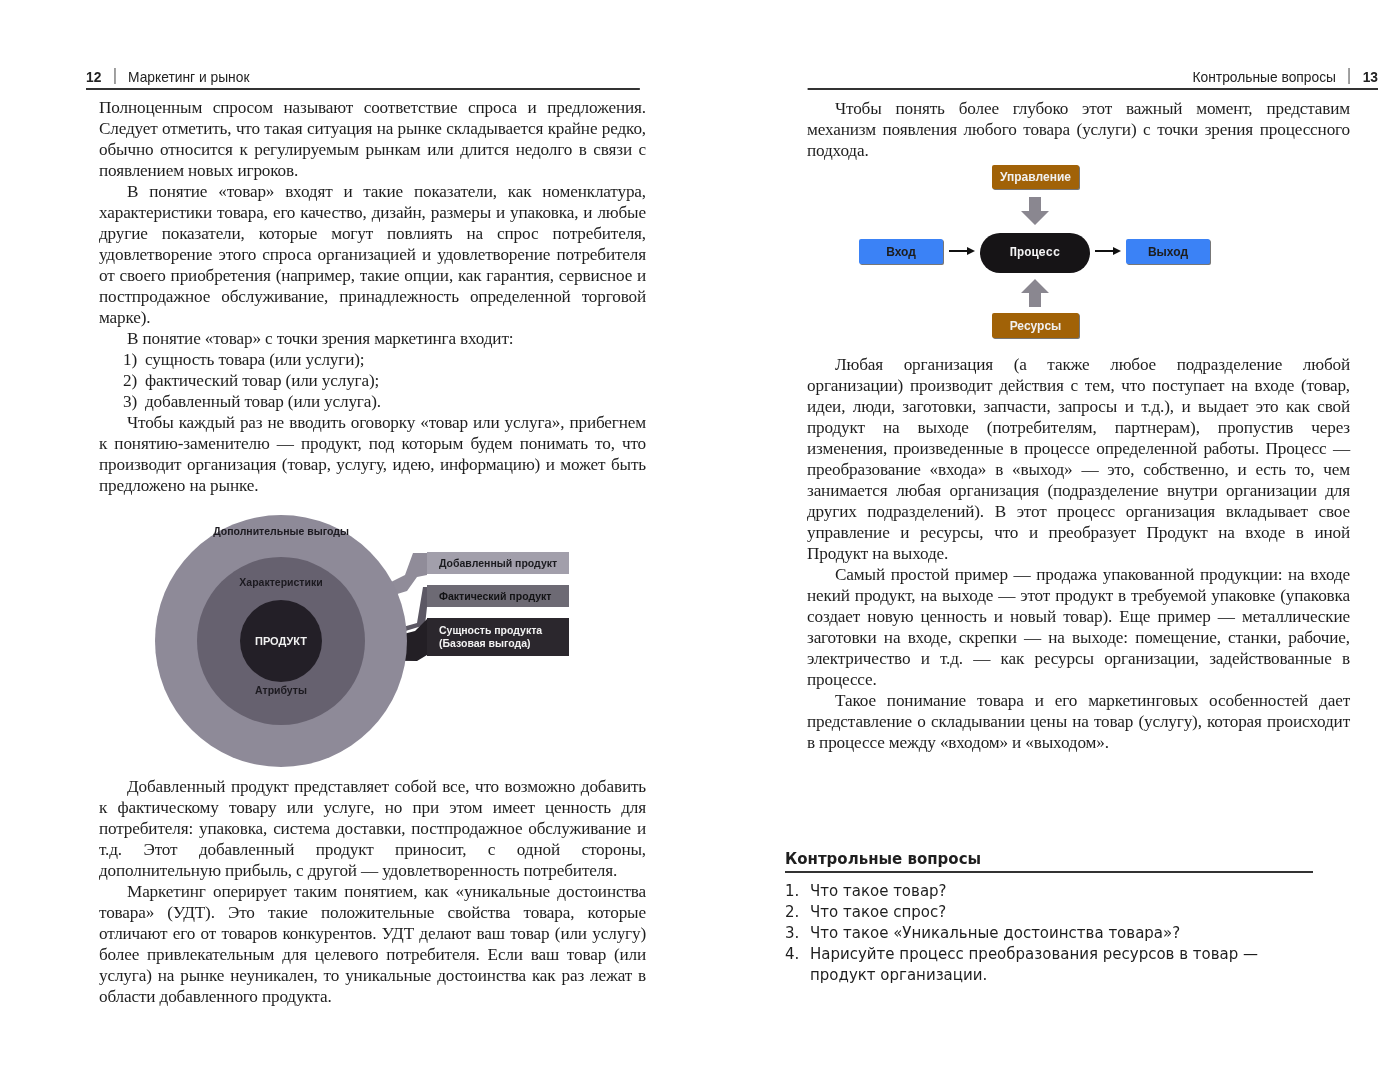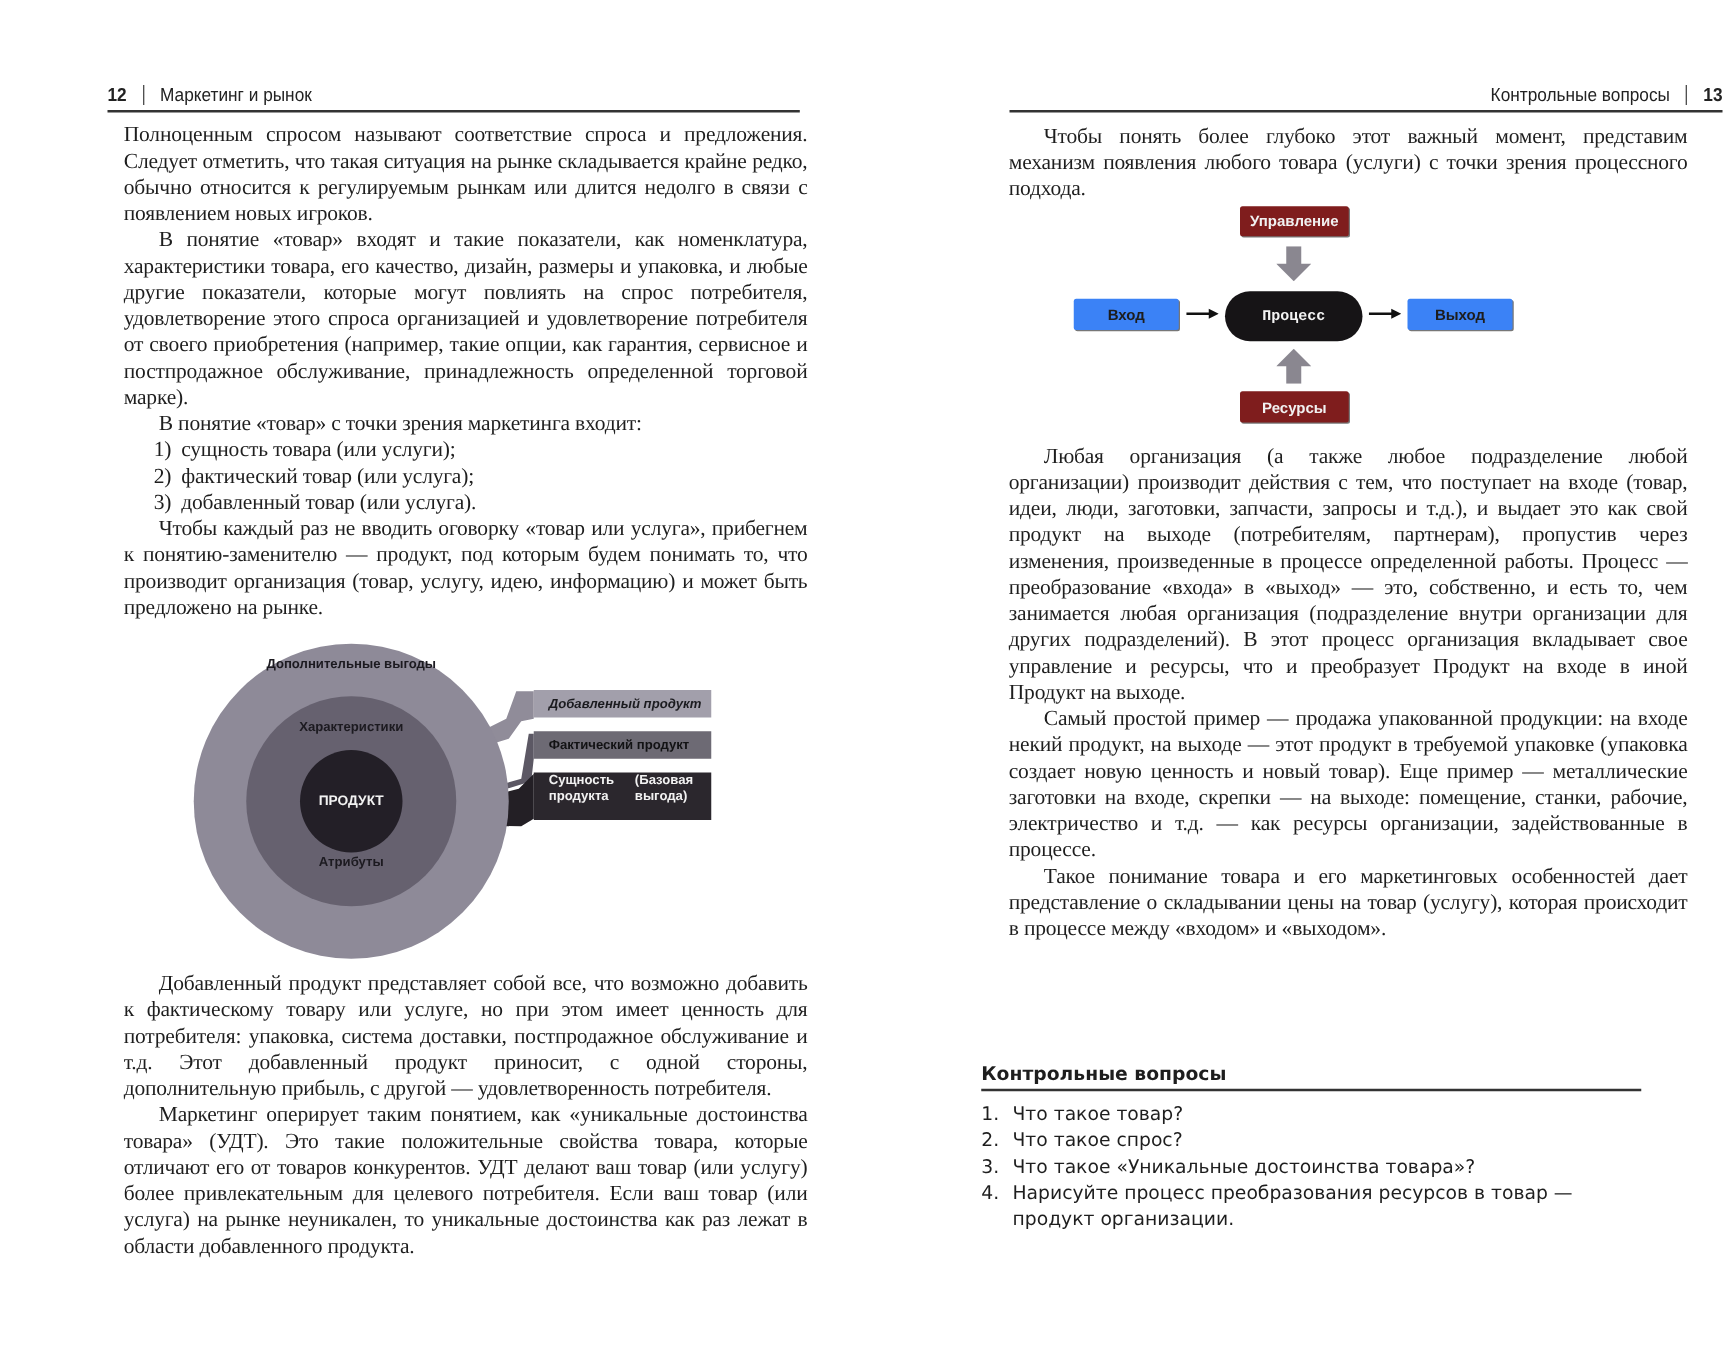--- a/index.html
+++ b/index.html
@@ -50,21 +50,21 @@
   }
   .levels-diagram svg { position: absolute; left: 0; top: 0; }
 
   
   .process-diagram { position: absolute; left: 855px; top: 163px; width: 360px; height: 180px; }
   .pbox {
     position: absolute; font-family: "Liberation Sans", "DejaVu Sans", sans-serif;
     font-weight: bold; font-size: 12px; display: flex; align-items: center; justify-content: center;
     box-sizing: border-box;
   }
-  .pbox.dark { background: #7f1d1d; color: #f1f1f1; border-radius: 2px; box-shadow: 1px 1px 0 #777; }
+  .pbox.dark { background: #a16207; color: #f1f1f1; border-radius: 2px; box-shadow: 1px 1px 0 #777; }
   .pbox.light { background: #3b82f6; color: #1d1d1d; border-radius: 2px; box-shadow: 1px 1px 0 #777; }
   .pbox.pill { background: #161416; color: #f3f3f3; border-radius: 22px; }
 
   
   .cq-heading {
     position: absolute; left: 785px; top: 850px; width: 528px;
     font-family: "DejaVu Sans", "Liberation Sans", sans-serif; font-weight: bold; font-size: 15px;
     padding-bottom: 3px; border-bottom: 2px solid #333;
   }
   .cq-list {
@@ -102,23 +102,23 @@
     <polygon points="160,142 260,116 272,104 272,140 262,146 160,145" fill="#231f25"></polygon>
   </svg>
   <div class="ring ring-outer"></div>
   <div class="ring ring-mid"></div>
   <div class="ring ring-core"></div>
   <div class="dlabel" style="left:56px; top:10px; width:140px;">Дополнительные выгоды</div>
   <div class="dlabel" style="left:56px; top:61px; width:140px;">Характеристики</div>
   <div class="dlabel" style="left:85px; top:120px; width:82px; color:#f2f2f2; font-size:11px;">ПРОДУКТ</div>
   <div class="dlabel" style="left:56px; top:169px; width:140px;">Атрибуты</div>
 
-  <div class="lvl-box" style="left:272px; top:37px; width:142px; background:#a29fab; color:#1b1b1f;font-style:italic;">Добавленный продукт</div>
+  <div class="lvl-box" style="left:272px; top:37px; width:142px; background:#a29fab; color:#1b1b1f;">Добавленный продукт</div>
   <div class="lvl-box" style="left:272px; top:70px; width:142px; background:#6d6a74; color:#121214;">Фактический продукт</div>
-  <div class="lvl-box" style="left:272px; top:103px; width:142px; height:38px; background:#2b272d; color:#f2f2f2; flex-direction:row; align-items:flex-start; justify-content:center; line-height:13px;">
+  <div class="lvl-box" style="left:272px; top:103px; width:142px; height:38px; background:#2b272d; color:#f2f2f2; flex-direction:column; align-items:flex-start; justify-content:center; line-height:13px;">
     <span>Сущность продукта</span>
     <span>(Базовая выгода)</span>
   </div>
 </div>
 
 <div class="page page-left" style="pointer-events:none;">
   <div class="body-text" style="top:776px;">
     <p class="ind">Добавленный продукт представляет собой все, что возможно добавить к фактическому товару или услуге, но при этом имеет ценность для потребителя: упаковка, система доставки, постпродажное обслуживание и т.д. Этот добавленный продукт приносит, с одной стороны, дополнительную прибыль, с другой — удовлетворенность потребителя.</p>
     <p class="ind">Маркетинг оперирует таким понятием, как «уникальные достоинства товара» (УДТ). Это такие положительные свойства товара, которые отличают его от товаров конкурентов. УДТ делают ваш товар (или услугу) более привлекательным для целевого потребителя. Если ваш товар (или услуга) на рынке неуникален, то уникальные достоинства как раз лежат в области добавленного продукта.</p>
   </div>

